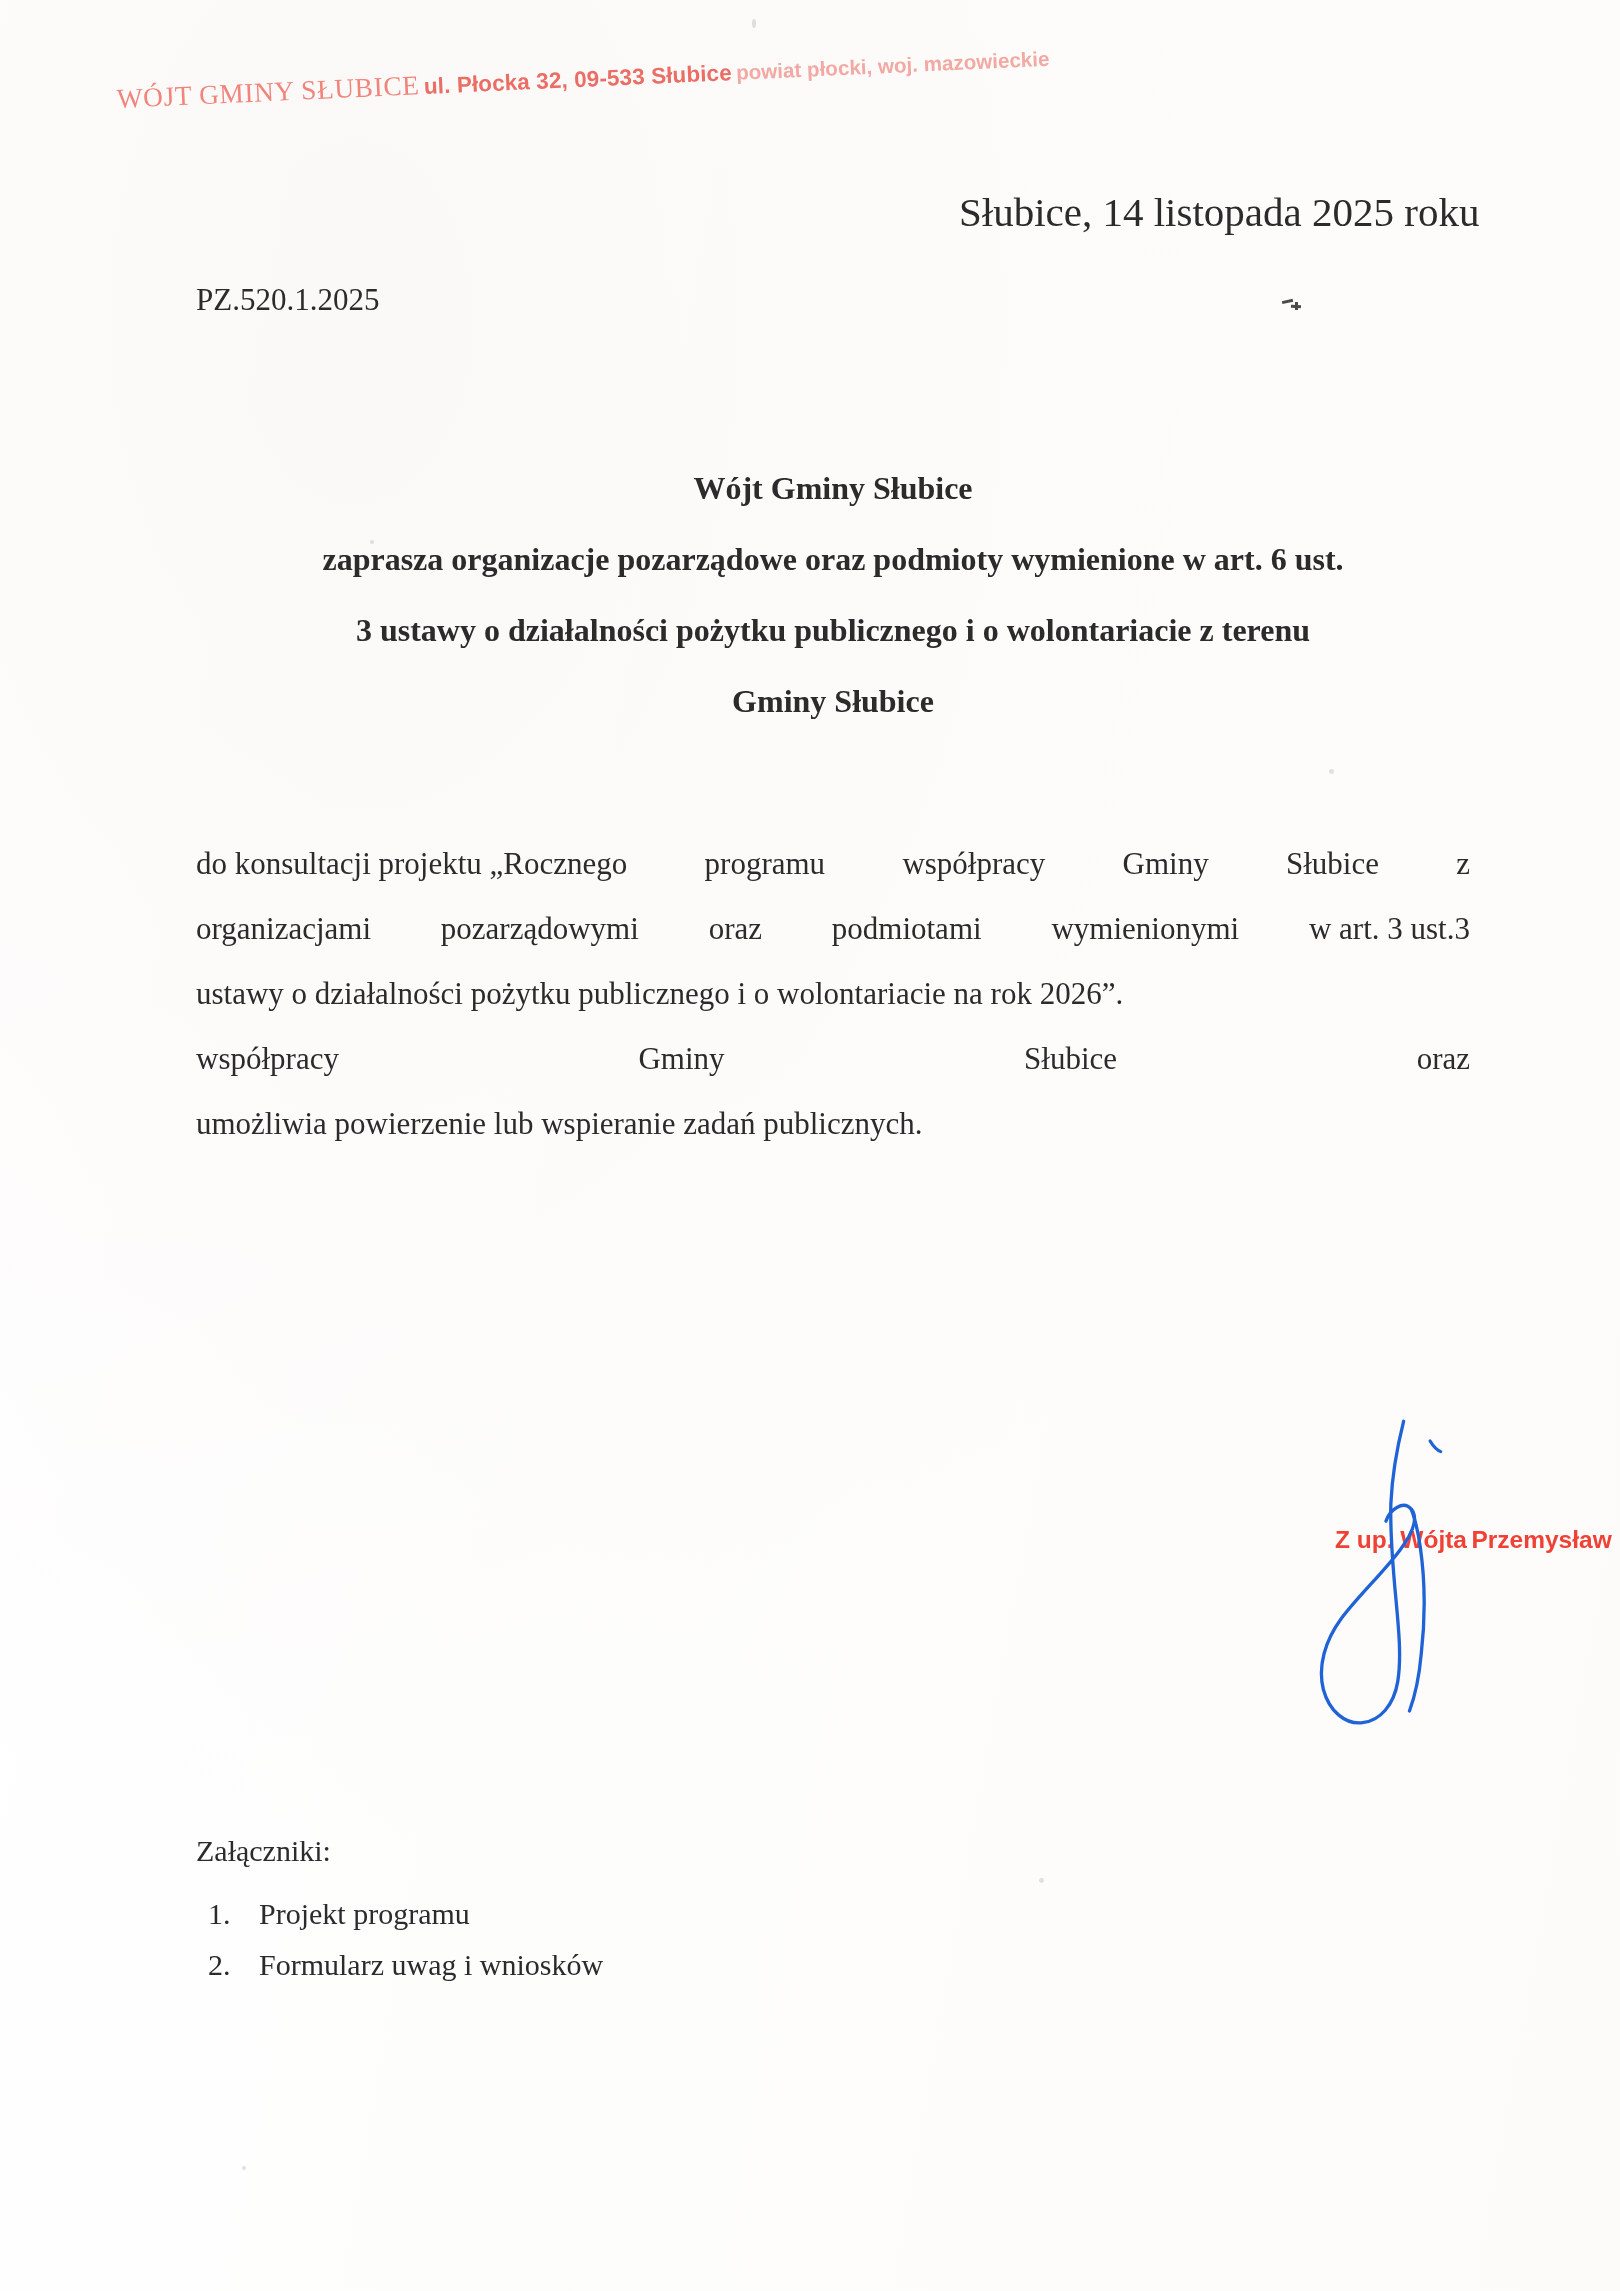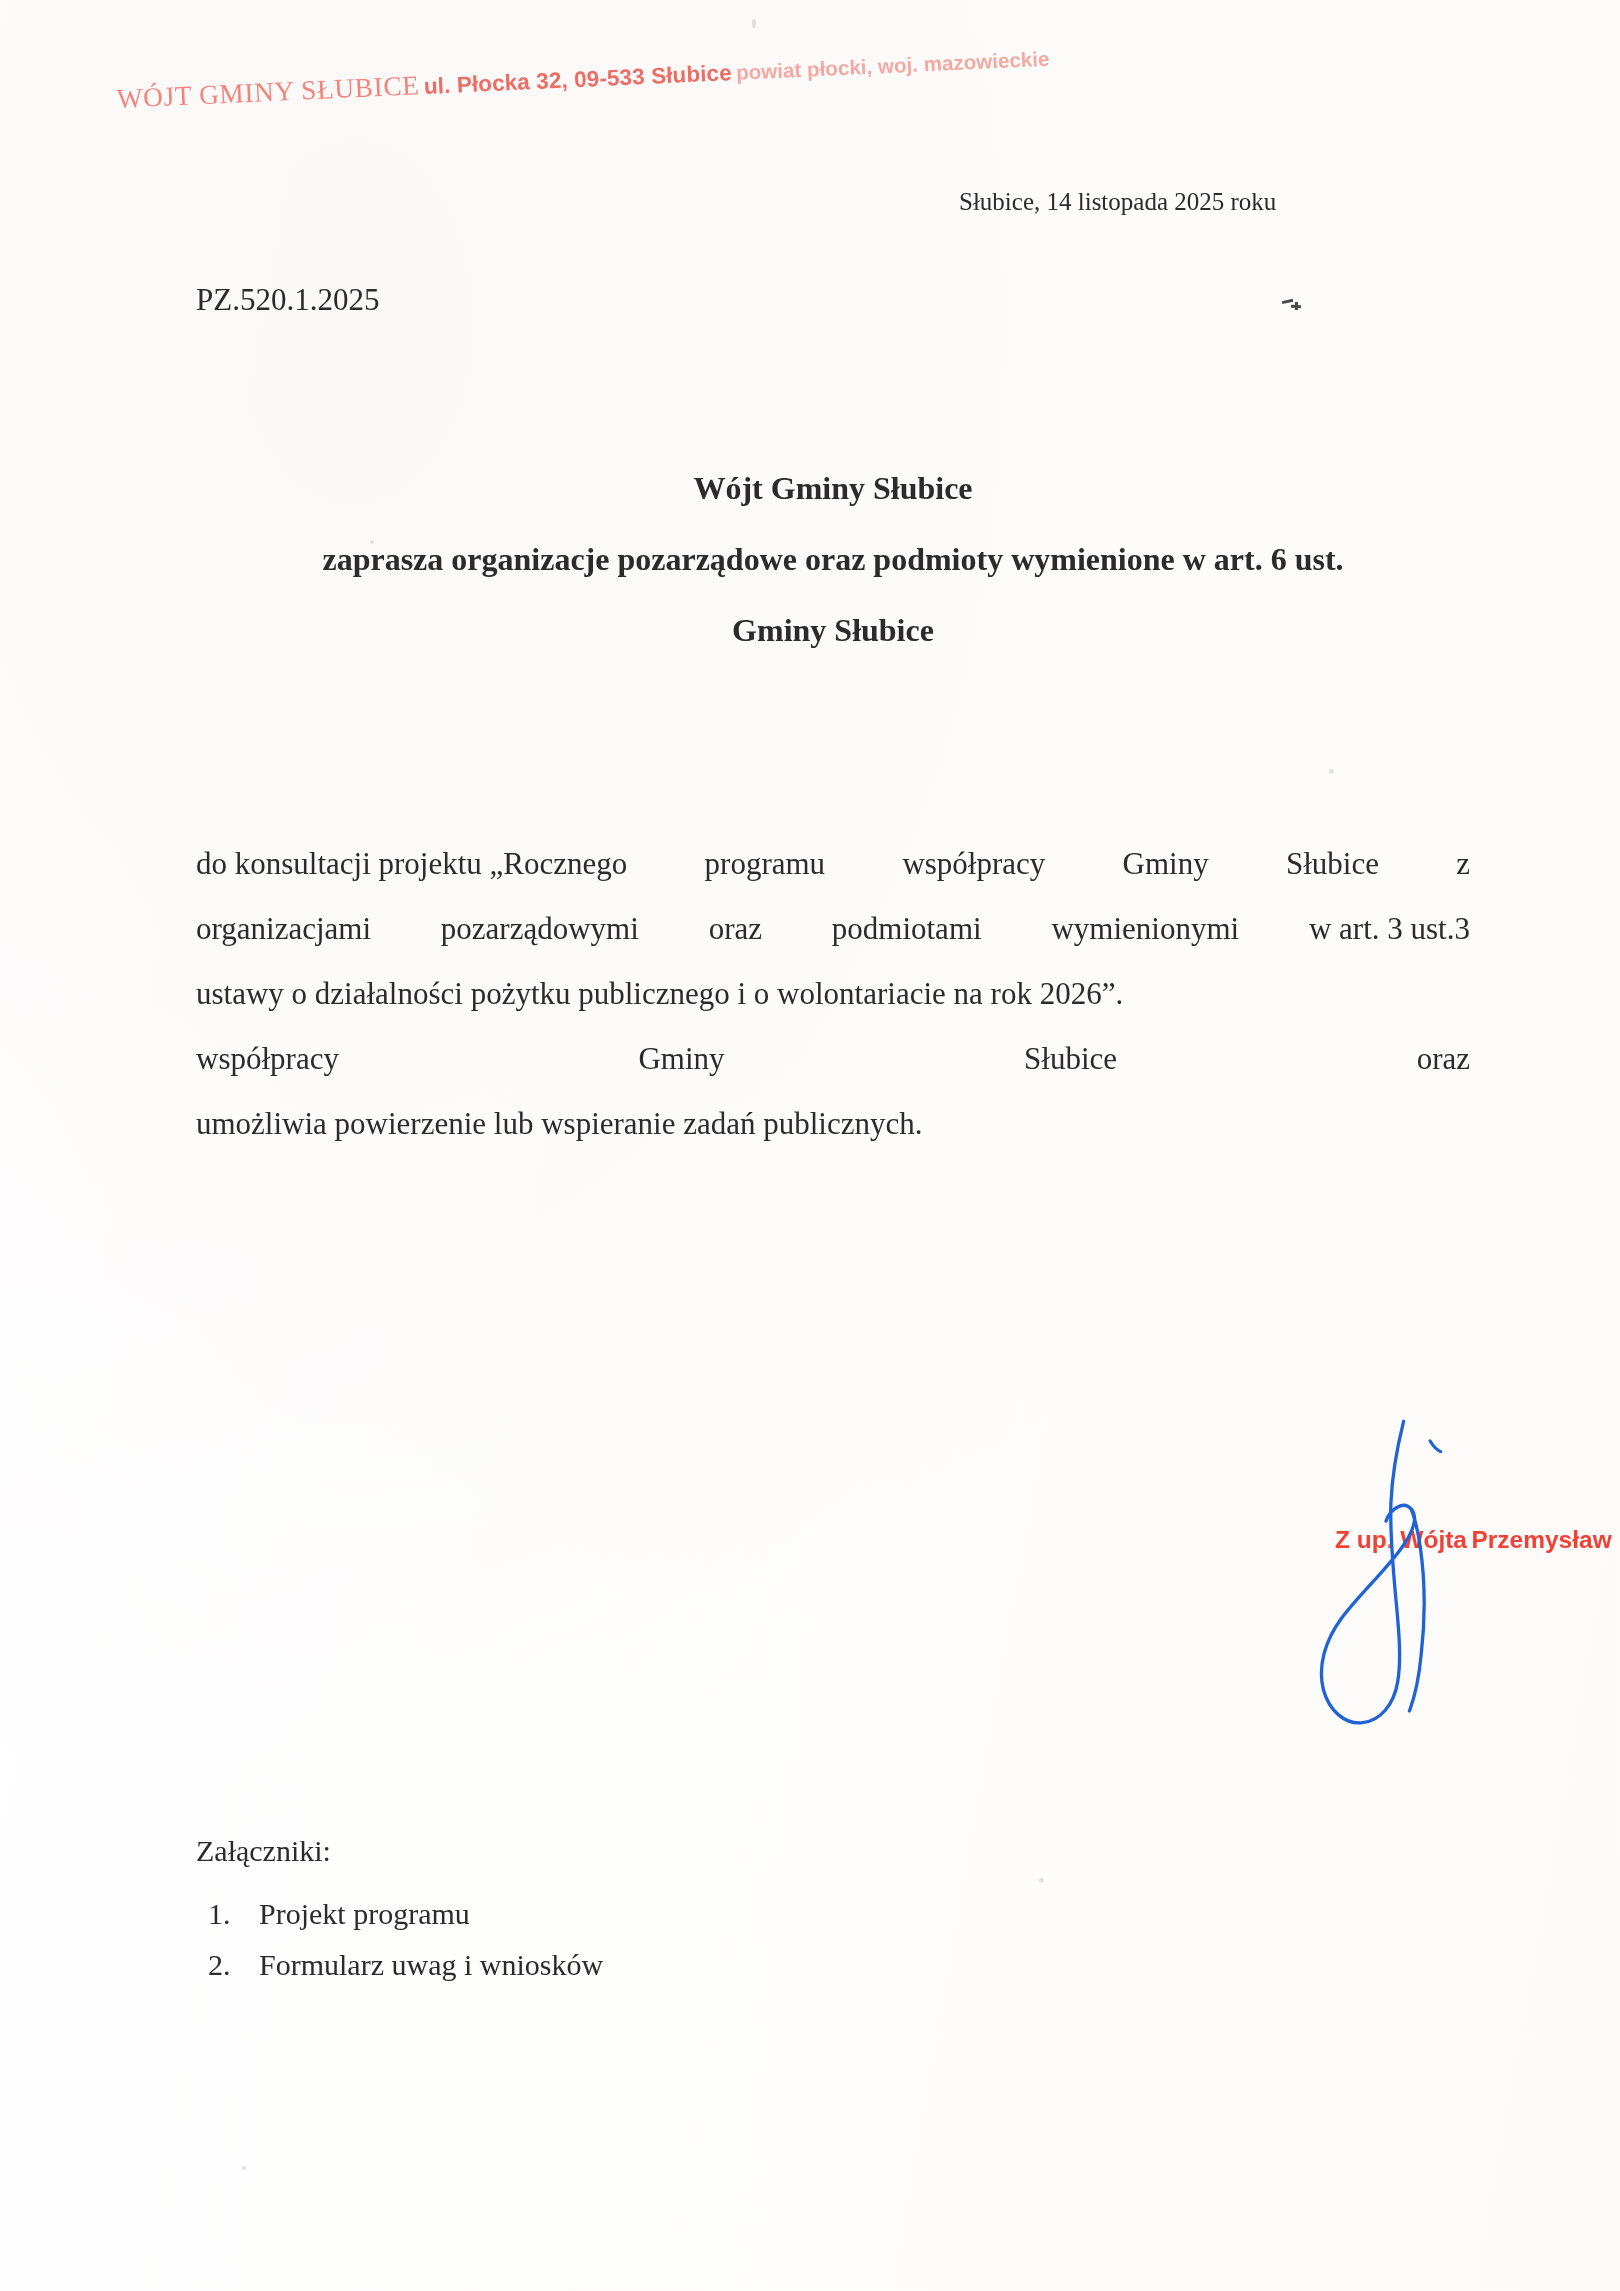--- a/index.html
+++ b/index.html
@@ -70,21 +70,21 @@
     color: #ef8179;
     opacity: .72;
     margin-top: 2.9px;
   }
 
   
   .place-date {
     position: absolute;
     left: 959px;
     top: 188px;
-    font-size: 25px;
+    font-size: 41px;
     white-space: nowrap;
   }
 
   
   .ref-no {
     position: absolute;
     left: 196px;
     top: 282px;
     font-size: 31px;
     white-space: nowrap;
@@ -234,20 +234,21 @@
 
   <div class="artifact">
       <i></i>
       <i></i>
       <i></i>
     </div>
 
   <div class="invitation">
     <span class="ln">Wójt Gminy Słubice</span>
     <span class="ln">zaprasza organizacje pozarządowe oraz podmioty wymienione w art. 6 ust.</span>
+    <span class="ln">3 ustawy o działalności pożytku publicznego i o wolontariacie z terenu</span>
     <span class="ln">Gminy Słubice</span>
   </div>
 
   <div class="body-par">
     <span class="ln just">
       <span>do konsultacji projektu „Rocznego</span>
       <span>programu</span>
       <span>współpracy</span>
       <span>Gminy</span>
       <span>Słubice</span>

